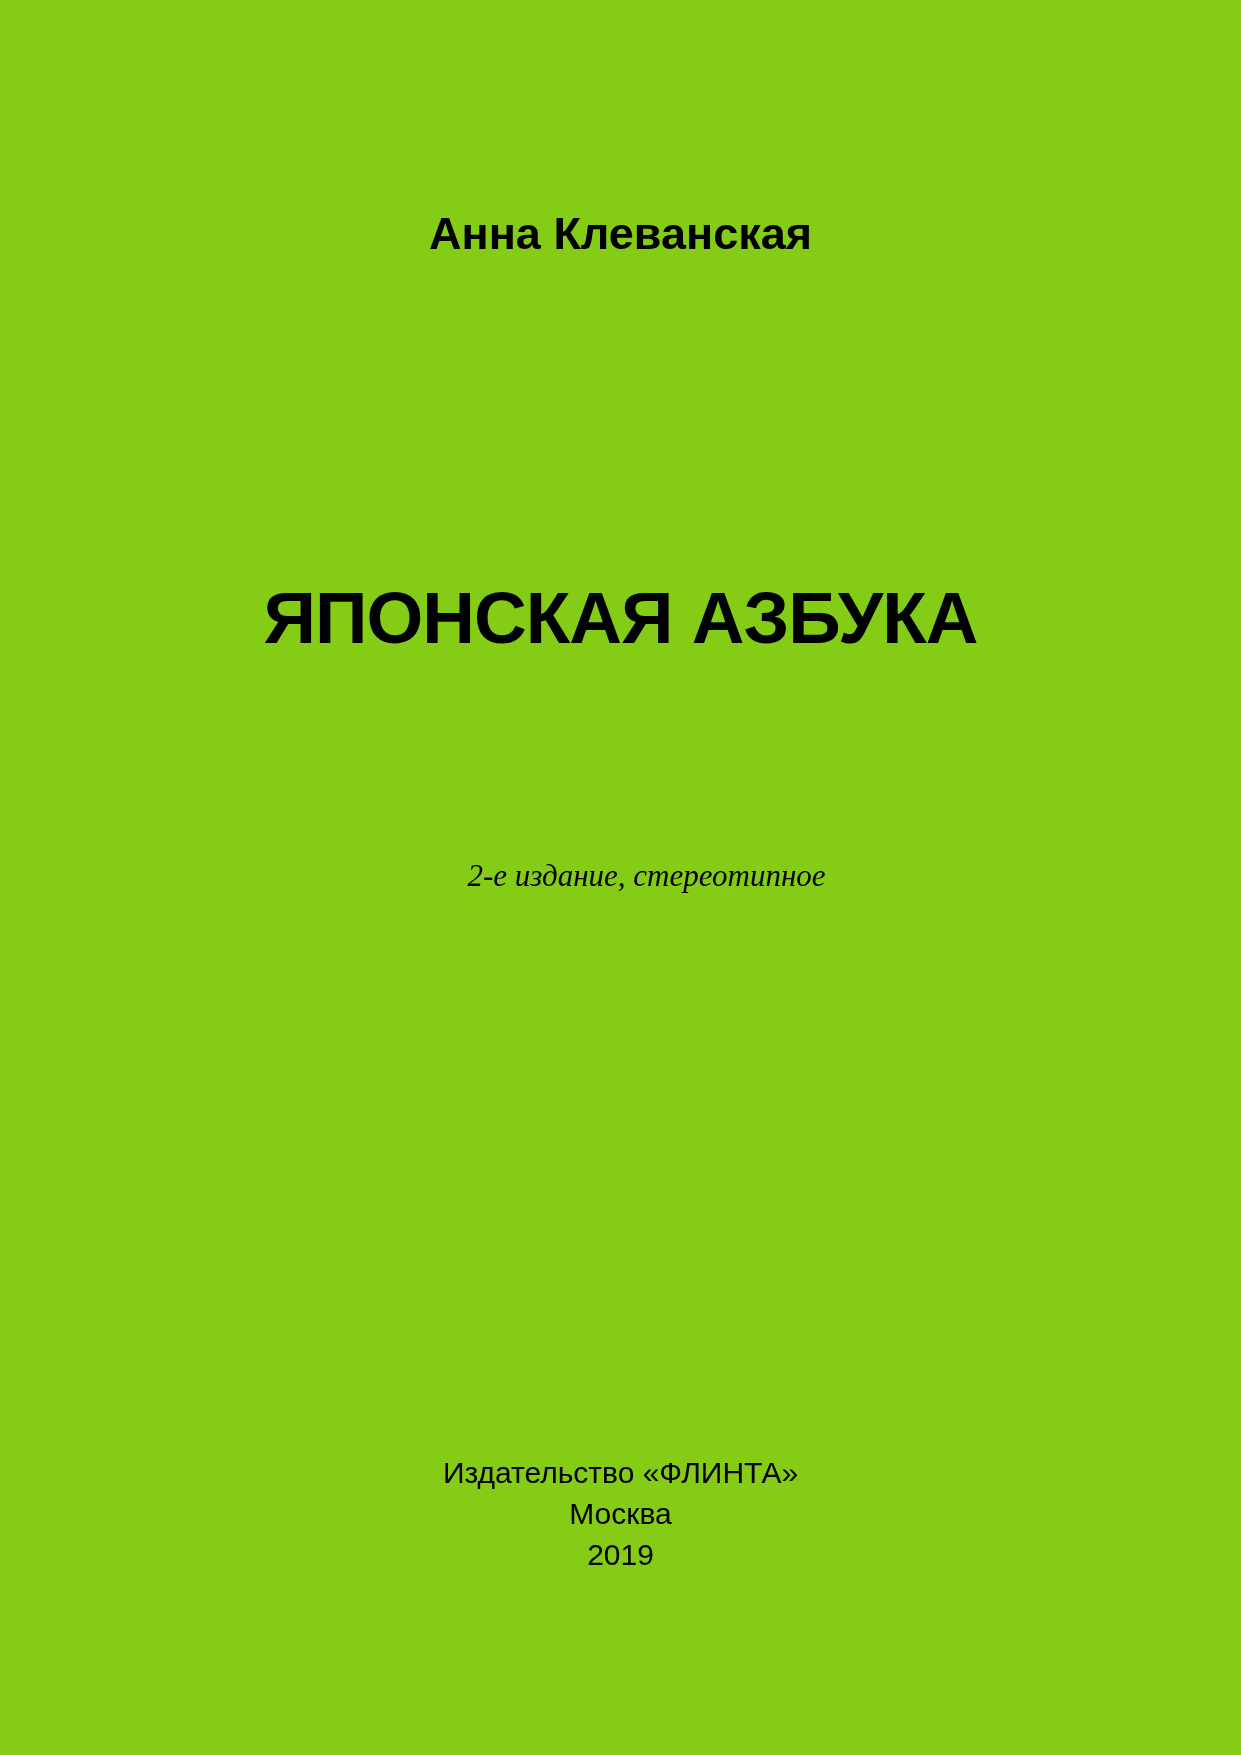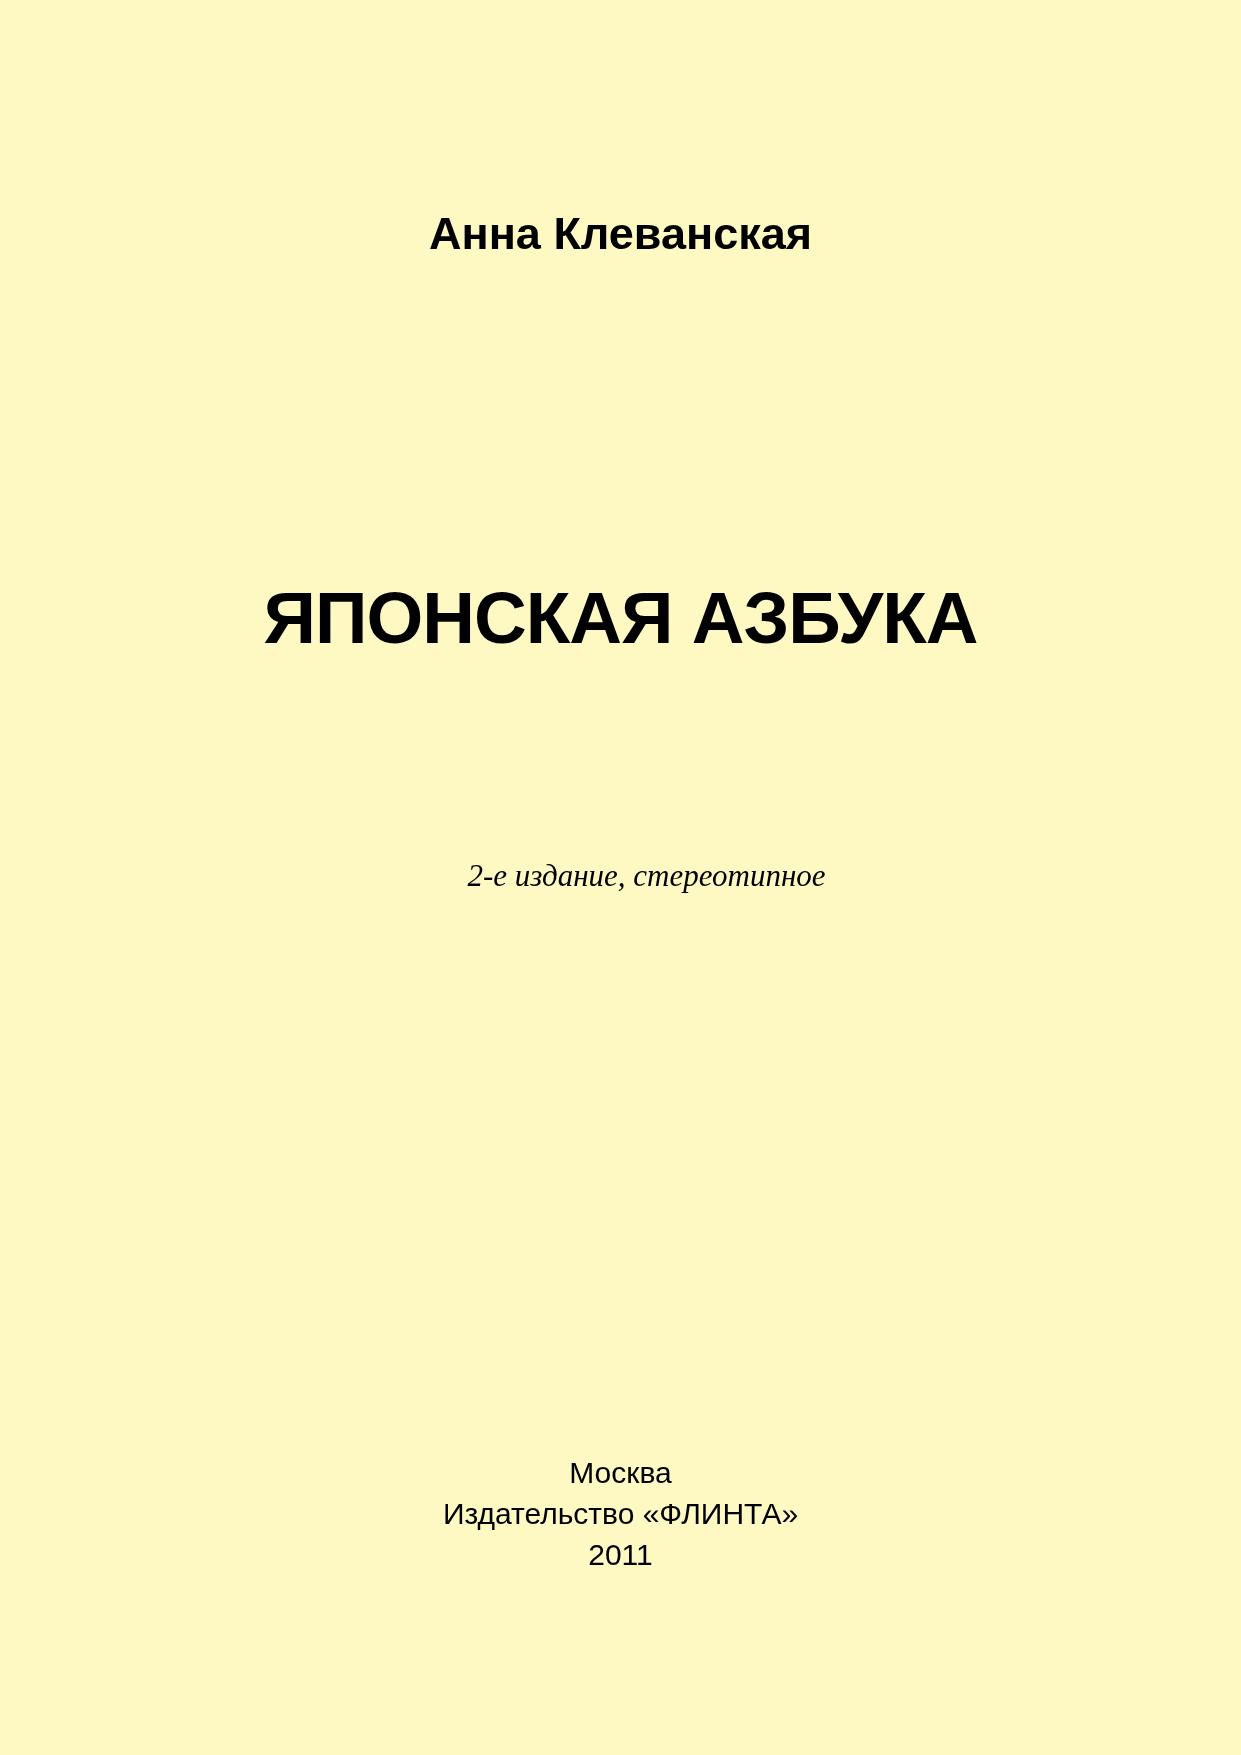--- a/index.html
+++ b/index.html
@@ -4,21 +4,21 @@
 <style>
   html, body {
     margin: 0;
     padding: 0;
     background: #ffffff;
   }
   .page {
     position: relative;
     width: 1241px;
     height: 1755px;
-    background: #fef9c3;
+    background: #84cc16;
     color: #000000;
     overflow: hidden;
     font-family: "Liberation Sans", "DejaVu Sans", sans-serif;
   }
   .line {
     position: absolute;
     left: 0;
     width: 100%;
     text-align: center;
     white-space: nowrap;
@@ -60,18 +60,18 @@
 
 <div class="page">
 
   <div class="line author">Анна Клеванская</div>
 
   <h1 class="line title">ЯПОНСКАЯ АЗБУКА</h1>
 
   <div class="line edition">2-е издание, стереотипное</div>
 
   <div class="imprint">
+    <div>Издательство «ФЛИНТА»</div>
     <div>Москва</div>
-    <div>Издательство «ФЛИНТА»</div>
-    <div>2011</div>
+    <div>2019</div>
   </div>
 
 </div>
 
 </body></html>

